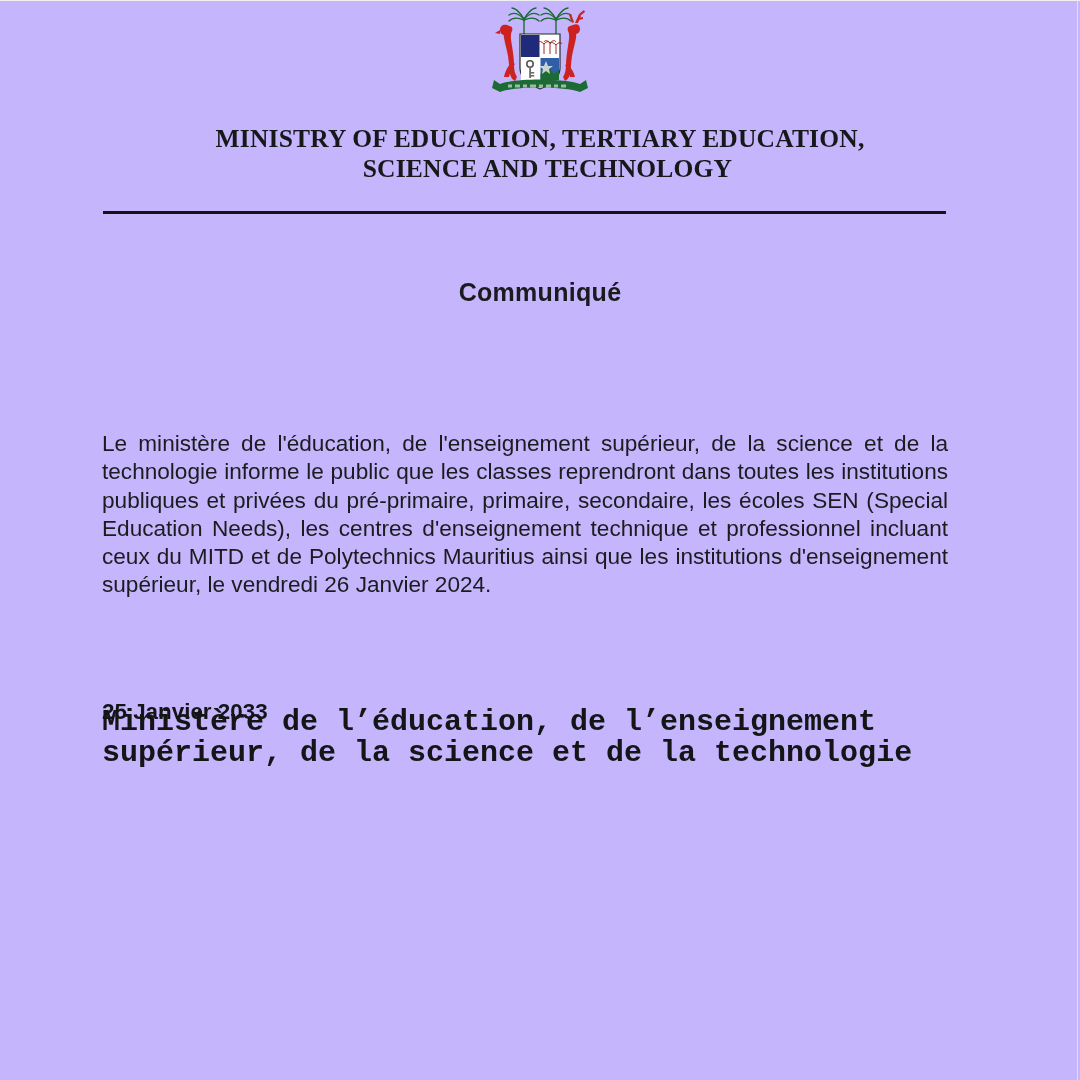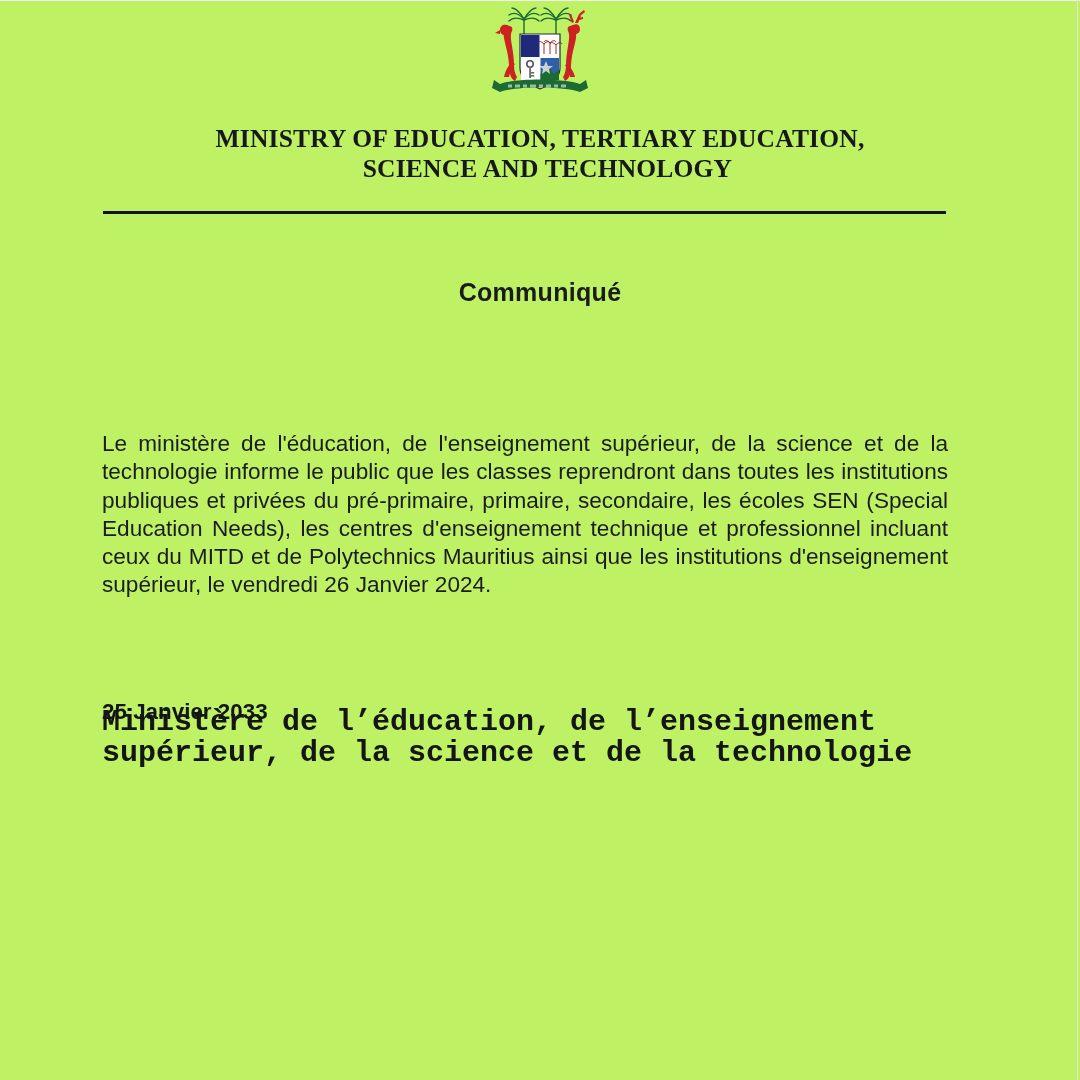--- a/index.html
+++ b/index.html
@@ -12,21 +12,21 @@
     height: 1080px;
     overflow: hidden;
     font-family: "Liberation Sans", sans-serif;
     -webkit-font-smoothing: antialiased;
   }
 
   .page {
     position: relative;
     width: 1080px;
     height: 1080px;
-    background: #bef264;
+    background: #c4b5fd;
     box-sizing: border-box;
   }
 
   
   .page-edge-right {
     position: absolute;
     top: 0;
     right: 2px;
     width: 1px;
     height: 1080px;

